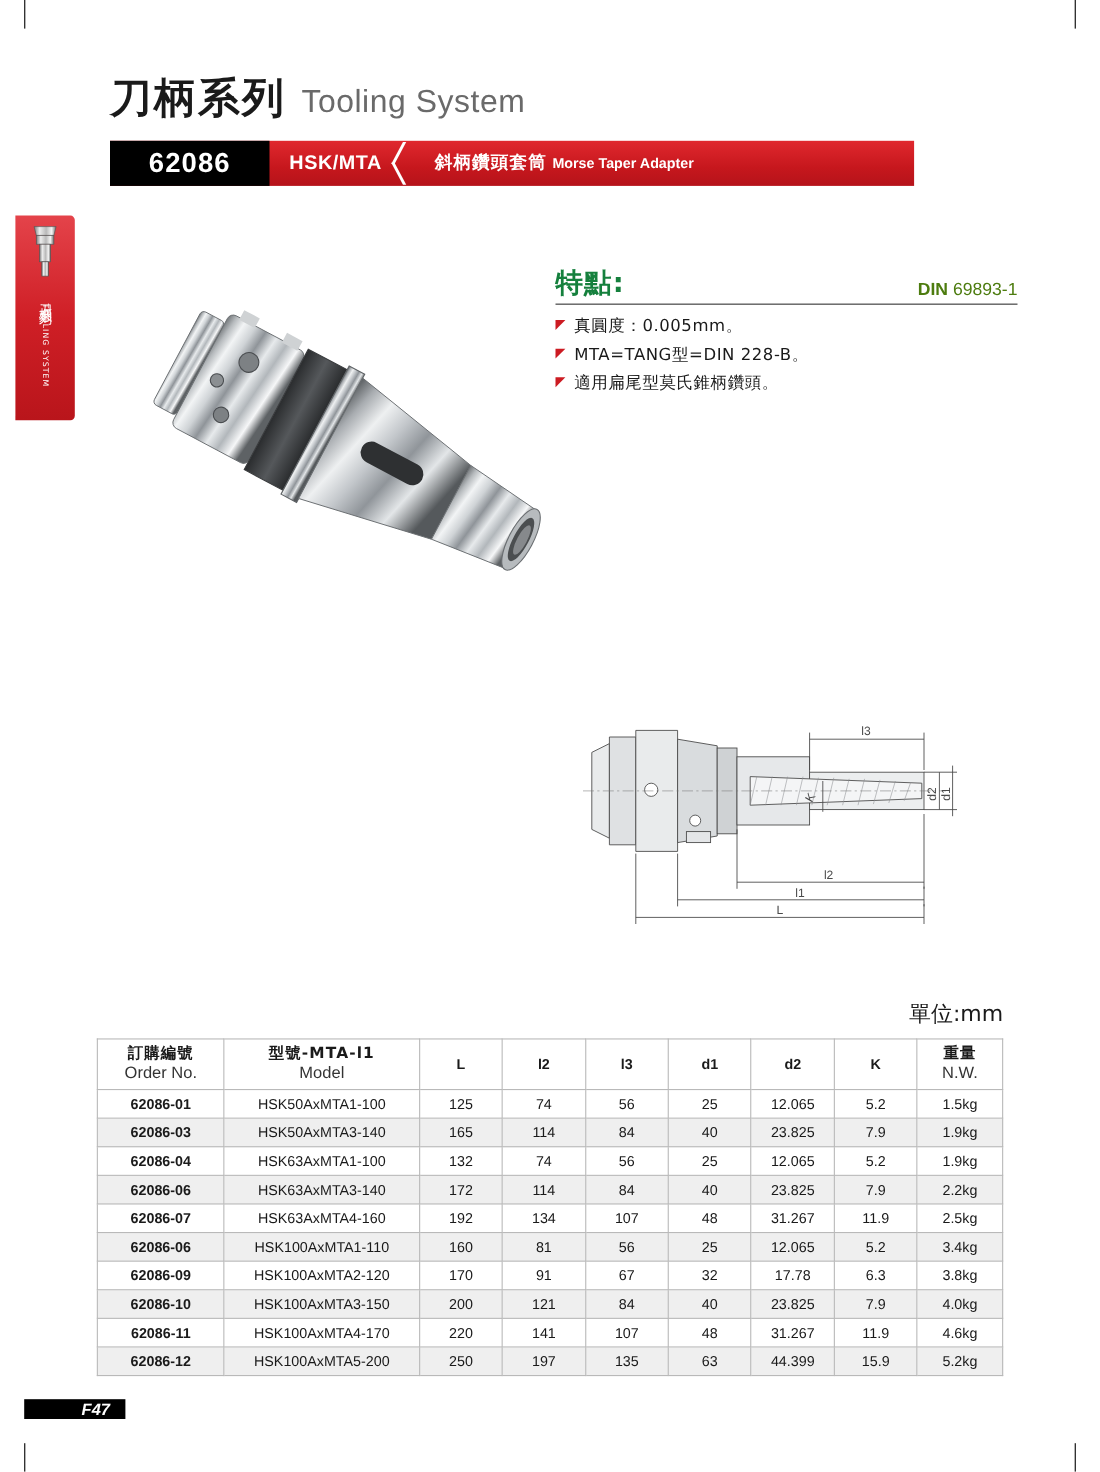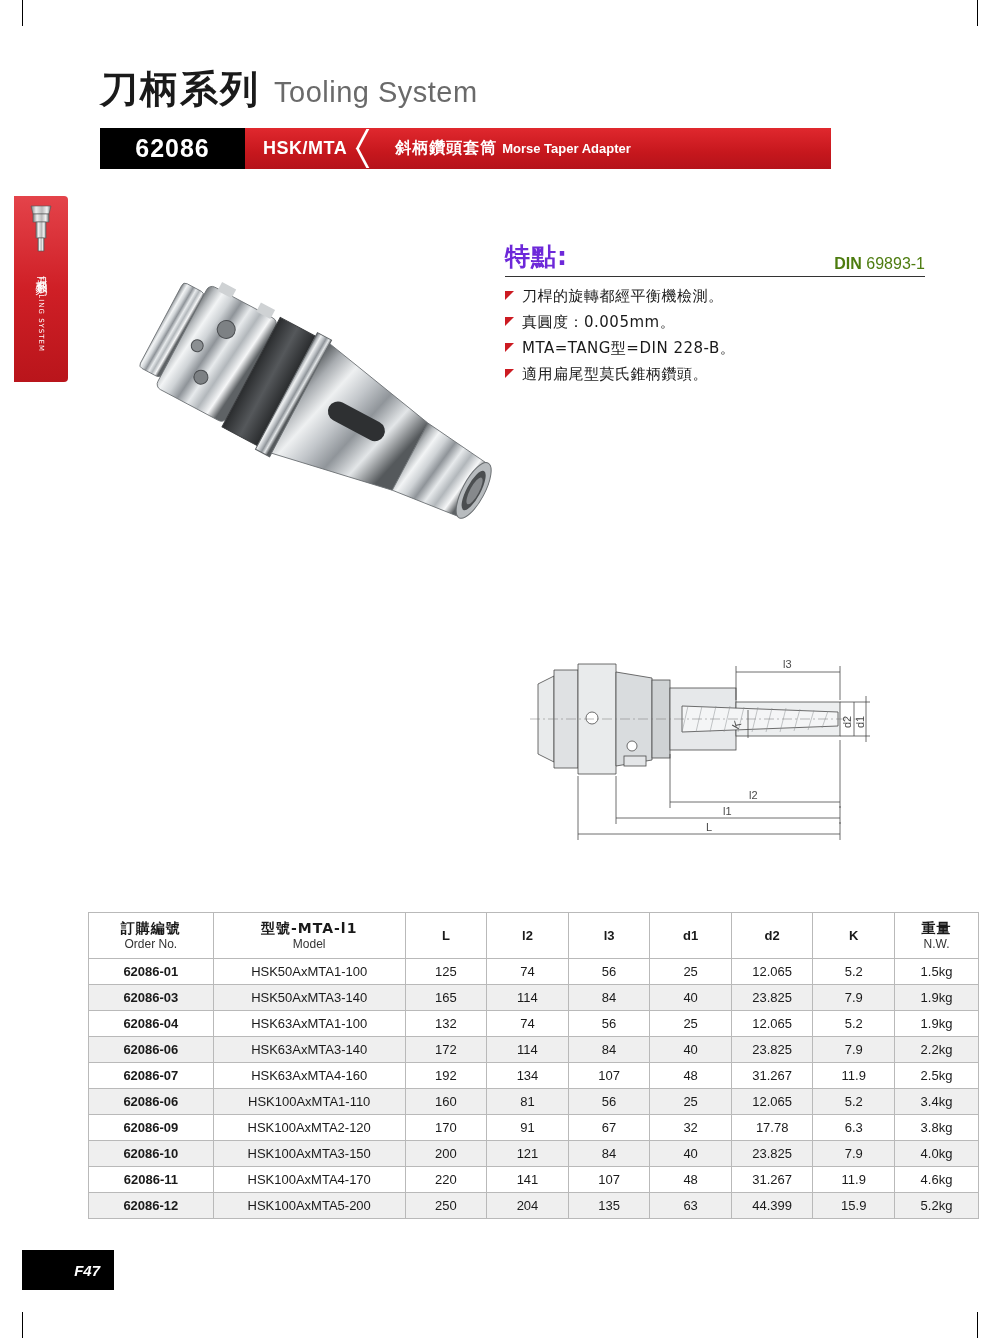--- a/index.html
+++ b/index.html
@@ -72,21 +72,21 @@
     margin:0 auto;
     font-family:"DejaVu Sans","Liberation Sans",sans-serif;
   }
   .side-tab .v-cn { font-size:12px; letter-spacing:2px; }
   .side-tab .v-en { font-size:7px; letter-spacing:1px; margin-top:4px; }
 
   
   .features { position:absolute; left:505px; top:240px; width:420px; }
   .feat-head { display:flex; align-items:flex-end; justify-content:space-between; }
   .feat-head .f-cn {
-    font-size:25px; font-weight:bold; color:#6d28d9; letter-spacing:1px;
+    font-size:25px; font-weight:bold; color:#15803d; letter-spacing:1px;
     font-family:"DejaVu Sans","Liberation Sans",sans-serif;
   }
   .feat-head .din { font-size:16px; color:#4d7c0f; }
   .feat-head .din b { font-weight:bold; }
   .feat-rule { border-bottom:1.5px solid #333; margin-top:3px; width:100%; }
   .feat-list { margin-top:10px; }
   .feat-item { display:flex; align-items:flex-start; margin-bottom:7px; font-size:15px;
     font-family:"DejaVu Sans","Liberation Sans",sans-serif; letter-spacing:0.5px;}
   .bullet {
     width:0; height:0; margin:4px 8px 0 0;
@@ -101,43 +101,43 @@
 
   
   .drawing { position:absolute; left:520px; top:650px; width:380px; height:220px; }
 
   
   .unit-note { position:absolute; right:88px; top:908px; font-size:20px;
     font-family:"DejaVu Sans","Liberation Sans",sans-serif; }
 
   
   .spec-table {
-    position:absolute; left:88px; top:912px; width:891px;
+    position:absolute; left:88px; top:944px; width:824px;
     border-collapse:collapse; font-size:13px;
   }
   .spec-table th, .spec-table td {
     border:1px solid #b9b9b9; text-align:center; padding:0;
   }
   .spec-table thead th {
     background:#ffffff; height:46px; font-weight:bold; line-height:1.2;
   }
-  .spec-table thead .sub { display:block; font-weight:normal; font-size:12px; color:#333; }
+  .spec-table thead .sub { display:block; font-weight:normal; font-size:15px; color:#333; }
   .spec-table thead .main-cn { font-size:14px; letter-spacing:1px;
     font-family:"DejaVu Sans","Liberation Sans",sans-serif; }
   .spec-table tbody td { height:26px; }
   .spec-table tbody tr:nth-child(odd) { background:#ffffff; }
   .spec-table tbody tr:nth-child(even) { background:#efefef; }
   .spec-table td.order { font-weight:bold; width:104px; }
   .spec-table td.model { width:160px; }
   .spec-table td.num { width:68px; }
   .spec-table td.nw { width:70px; }
 
   
   .footer {
-    position:absolute; left:22px; bottom:48px; width:92px; height:40px;
+    position:absolute; left:22px; bottom:48px; width:92px; height:18px;
     background:#000; color:#fff; display:flex; align-items:center; justify-content:flex-end;
     padding-right:14px; font-size:15px; font-weight:bold; font-style:italic;
   }
   .footer:before{
     content:""; position:absolute; right:-1px; top:0; width:0; height:0;
   }
 </style>
 </head>
 <body>
 
@@ -238,24 +238,20 @@
     <div class="f-cn">特點:</div>
     <div class="din">
       <b>DIN</b>
       <span>69893-1</span>
     </div>
   </div>
   <div class="feat-rule"></div>
   <div class="feat-list">
     <div class="feat-item">
       <span class="bullet"></span>
-      <span>刀桿的旋轉都經平衡機檢測。</span>
-    </div>
-    <div class="feat-item">
-      <span class="bullet"></span>
       <span>真圓度：0.005mm。</span>
     </div>
     <div class="feat-item">
       <span class="bullet"></span>
       <span>MTA=TANG型=DIN 228-B。</span>
     </div>
     <div class="feat-item">
       <span class="bullet"></span>
       <span>適用扁尾型莫氏錐柄鑽頭。</span>
     </div>
@@ -449,21 +445,21 @@
         <td class="num">107</td>
         <td class="num">48</td>
         <td class="num">31.267</td>
         <td class="num">11.9</td>
         <td class="nw">4.6kg</td>
       </tr>
       <tr>
         <td class="order">62086-12</td>
         <td class="model">HSK100AxMTA5-200</td>
         <td class="num">250</td>
-        <td class="num">204</td>
+        <td class="num">197</td>
         <td class="num">135</td>
         <td class="num">63</td>
         <td class="num">44.399</td>
         <td class="num">15.9</td>
         <td class="nw">5.2kg</td>
       </tr>
     </tbody>
 </table>
 
 <div class="footer">

